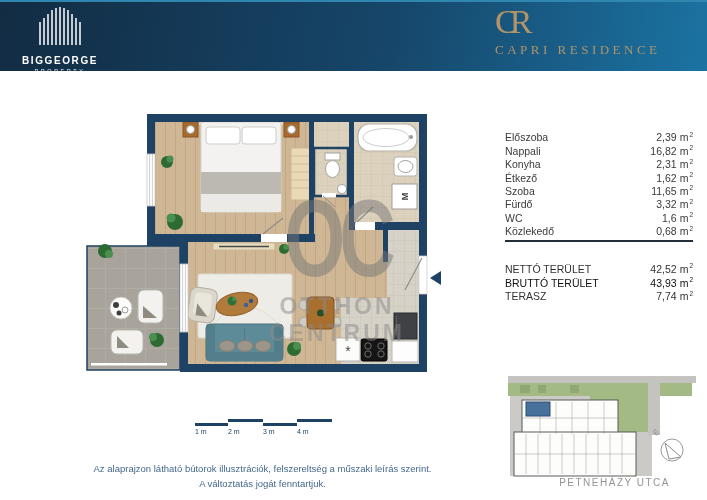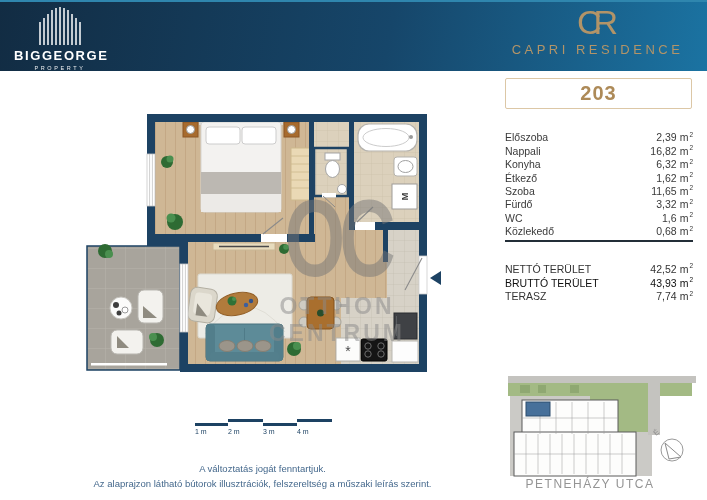--- a/index.html
+++ b/index.html
@@ -4,24 +4,24 @@
 <style>
   html,body{margin:0;padding:0;background:#fff}
   .page{position:relative;width:707px;height:500px;background:#fff;overflow:hidden;
         font-family:"Liberation Sans",sans-serif}
   
   .banner{position:absolute;left:0;top:0;width:707px;height:71px;
           background:linear-gradient(100deg,#122c43 0%,#16466a 55%,#1b73a2 100%)}
   .banner::before{content:"";position:absolute;left:0;top:0;right:0;height:2px;background:#2f86ae}
   .bg-logo{position:absolute;left:14px;top:7px;width:92px;text-align:center;color:#fff}
   .bg-logo svg{display:block;margin:0 auto}
-  .bg-name{font-size:13px;font-weight:bold;letter-spacing:1.6px;margin-top:3px;white-space:nowrap}
+  .bg-name{font-size:10px;font-weight:bold;letter-spacing:1.6px;margin-top:10px;white-space:nowrap}
   .bg-sub{font-size:5.5px;letter-spacing:2.6px;margin-top:2px;opacity:.92;white-space:nowrap}
-  .cr-logo{position:absolute;left:495px;top:4px;width:205px;text-align:center;
-           color:#b29468;font-family:Liberation Sans, sans-serif}
+  .cr-logo{position:absolute;left:495px;top:4px;width:205px;
+           color:#b29468;font-family:Liberation Serif, serif}
   .cr-mono{font-size:34px;line-height:36px;letter-spacing:-8px;padding-right:8px}
   .cr-name{font-size:13px;letter-spacing:3.5px;margin-top:2px;white-space:nowrap}
   
   .unit-box{position:absolute;left:505px;top:78px;width:187px;height:31px;box-sizing:border-box;
             border:1.5px solid #dcc7a6;border-radius:2px;display:flex;align-items:center;justify-content:center;
             font-size:20px;font-weight:bold;color:#ad8a58;letter-spacing:1px;background:#fff}
   
   .room-list{position:absolute;left:505px;top:130px;width:188px;font-size:10.5px;color:#3a3a3a}
   .row{display:flex;justify-content:space-between;align-items:flex-end;height:13.4px}
   .sep{border-bottom:2px solid #232e38;margin-top:3px}
@@ -35,22 +35,22 @@
   .floorplan{position:absolute;left:85px;top:108px}
   
   .scalebar{position:absolute;left:193px;top:417px;width:142px;height:22px}
   .seg{position:absolute;height:3px;background:#1d4263}
   .slab{position:absolute;top:11px;font-size:7px;color:#1d4263;white-space:nowrap}
   
   .disclaimer{position:absolute;left:40px;top:461px;width:445px;text-align:center;
               font-size:9.5px;line-height:15px;color:#44688c}
   
   .siteplan{position:absolute;left:500px;top:374px}
-  .street{position:absolute;left:510px;top:477px;width:160px;text-align:center;
-          font-size:12px;letter-spacing:1.5px;color:#949494;white-space:nowrap}
+  .street{position:absolute;left:510px;top:477px;width:160px;text-align:right;
+          font-size:10px;letter-spacing:1.5px;color:#949494;white-space:nowrap}
 </style>
 </head>
 <body>
 
 <div class="page">
 
   <header class="banner">
     <div class="bg-logo">
       <svg width="46" height="38" viewBox="0 0 46 38">
         <g stroke="#ffffff" stroke-width="1.5" fill="none">
@@ -69,36 +69,33 @@
       </svg>
       <div class="bg-name">BIGGEORGE</div>
       <div class="bg-sub">PROPERTY</div>
     </div>
     <div class="cr-logo">
       <div class="cr-mono">CR</div>
       <div class="cr-name">CAPRI RESIDENCE</div>
     </div>
   </header>
 
-  <div class="unit-box">
-    <span>203</span>
-  </div>
 
   <div class="room-list">
     <div class="row">
         <span>Előszoba</span>
         <span class="val"><span>2,39</span><span class="unit-m">m</span><sup class="sq">2</sup></span>
       </div>
     <div class="row">
         <span>Nappali</span>
         <span class="val"><span>16,82</span><span class="unit-m">m</span><sup class="sq">2</sup></span>
       </div>
     <div class="row">
         <span>Konyha</span>
-        <span class="val"><span>6,32</span><span class="unit-m">m</span><sup class="sq">2</sup></span>
+        <span class="val"><span>2,31</span><span class="unit-m">m</span><sup class="sq">2</sup></span>
       </div>
     <div class="row">
         <span>Étkező</span>
         <span class="val"><span>1,62</span><span class="unit-m">m</span><sup class="sq">2</sup></span>
       </div>
     <div class="row">
         <span>Szoba</span>
         <span class="val"><span>11,65</span><span class="unit-m">m</span><sup class="sq">2</sup></span>
       </div>
     <div class="row">
@@ -327,22 +324,22 @@
     <div class="seg" style="left:35px;top:2px;width:35px"></div>
     <div class="seg" style="left:70px;top:6px;width:34px"></div>
     <div class="seg" style="left:104px;top:2px;width:35px"></div>
     <div class="slab" style="left:2px">1 m</div>
     <div class="slab" style="left:35px">2 m</div>
     <div class="slab" style="left:70px">3 m</div>
     <div class="slab" style="left:104px">4 m</div>
   </div>
 
   <div class="disclaimer">
+    <div>Az alaprajzon látható bútorok illusztrációk, felszereltség a műszaki leírás szerint.</div>
     <div>A változtatás jogát fenntartjuk.</div>
-    <div>Az alaprajzon látható bútorok illusztrációk, felszereltség a műszaki leírás szerint.</div>
   </div>
 
   <svg class="siteplan" width="200" height="104" viewBox="0 0 200 104">
     <rect x="8" y="2" width="188" height="7" fill="#c4c3bf"></rect>
     <rect x="8" y="9" width="184" height="13" fill="#a3ba84"></rect>
     <rect x="20" y="11" width="10" height="8" fill="#8fa872"></rect>
     <rect x="38" y="11" width="8" height="8" fill="#8fa872"></rect>
     <rect x="70" y="11" width="9" height="8" fill="#8fa872"></rect>
     <rect x="10" y="22" width="142" height="80" fill="#cbcac6"></rect>
     <rect x="90" y="22" width="62" height="36" fill="#a3ba84"></rect>

